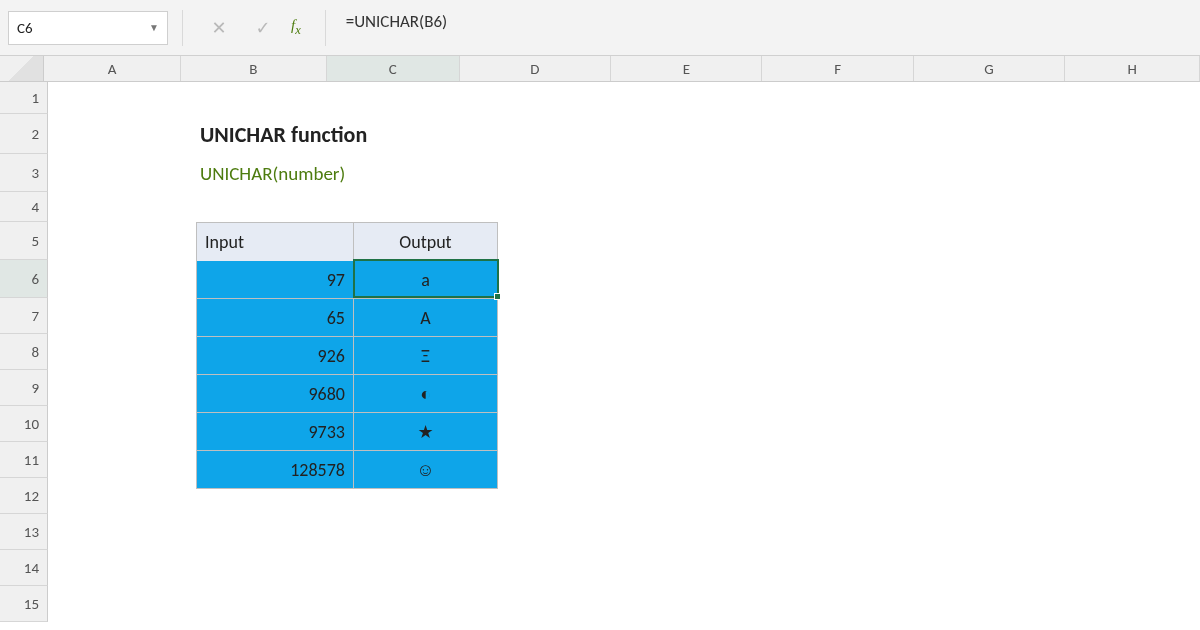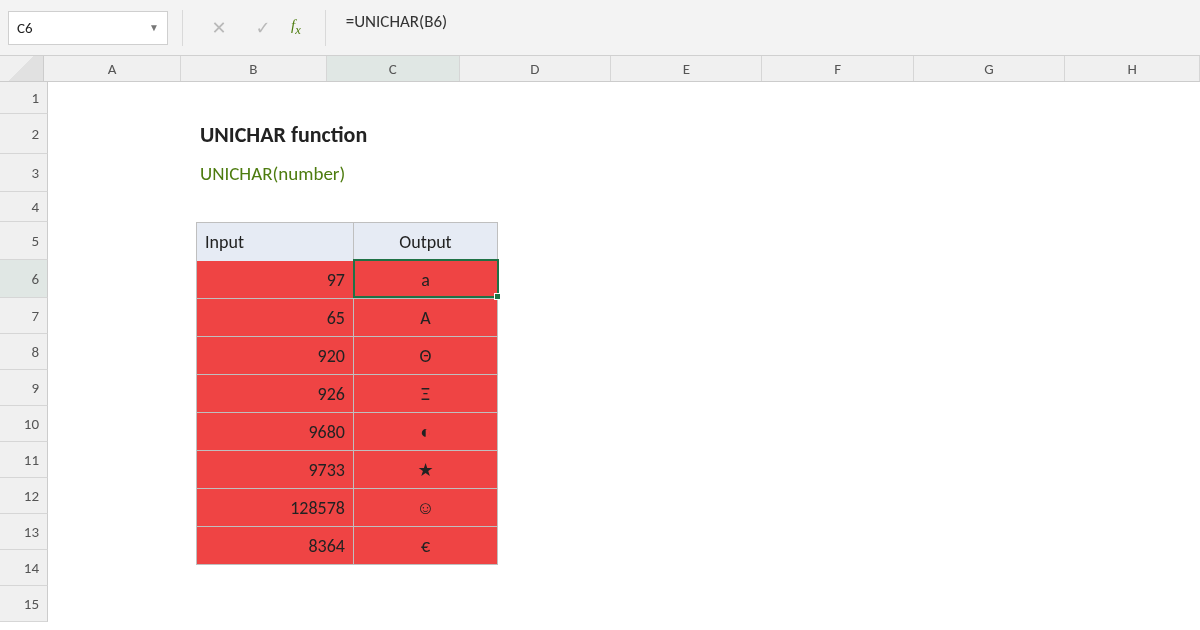--- a/index.html
+++ b/index.html
@@ -161,21 +161,21 @@
     display:flex;
     border-bottom:1px solid #bfbfbf;
   }
   .tbl-row:last-child { border-bottom:none; }
   .tbl-cell {
     border-right:1px solid #bfbfbf;
     display:flex; align-items:center;
     height:37px;
     padding:0 8px;
     font-size:18px;
-    background:#ef4444;
+    background:#0ea5e9;
   }
   .tbl-cell.cB{width:158px; justify-content:flex-end;}
   .tbl-cell.cC{width:144px; justify-content:center; border-right:none;text-align:center;}
   .tbl-row.header .tbl-cell {
     background:#e6ebf4;
     font-weight:400;
   }
   .tbl-row.header .tbl-cell.cB{ justify-content:flex-start;}
   .tbl-row.header .tbl-cell.cC{ justify-content:center;}
   .tbl-row.header { height:38px; }
@@ -259,42 +259,34 @@
         </div>
         <div class="tbl-row">
           <div class="tbl-cell cB">97</div>
           <div class="tbl-cell cC">a</div>
         </div>
         <div class="tbl-row">
           <div class="tbl-cell cB">65</div>
           <div class="tbl-cell cC">A</div>
         </div>
         <div class="tbl-row">
-          <div class="tbl-cell cB">920</div>
-          <div class="tbl-cell cC">Θ</div>
-        </div>
-        <div class="tbl-row">
           <div class="tbl-cell cB">926</div>
           <div class="tbl-cell cC">Ξ</div>
         </div>
         <div class="tbl-row">
           <div class="tbl-cell cB">9680</div>
           <div class="tbl-cell cC">◐</div>
         </div>
         <div class="tbl-row">
           <div class="tbl-cell cB">9733</div>
           <div class="tbl-cell cC">★</div>
         </div>
         <div class="tbl-row">
           <div class="tbl-cell cB">128578</div>
           <div class="tbl-cell cC">☺</div>
-        </div>
-        <div class="tbl-row">
-          <div class="tbl-cell cB">8364</div>
-          <div class="tbl-cell cC">€</div>
         </div>
       </div>
 
       <div class="active-outline">
         <div class="fill-handle"></div>
       </div>
     </div>
   </div>
 </div>
 

